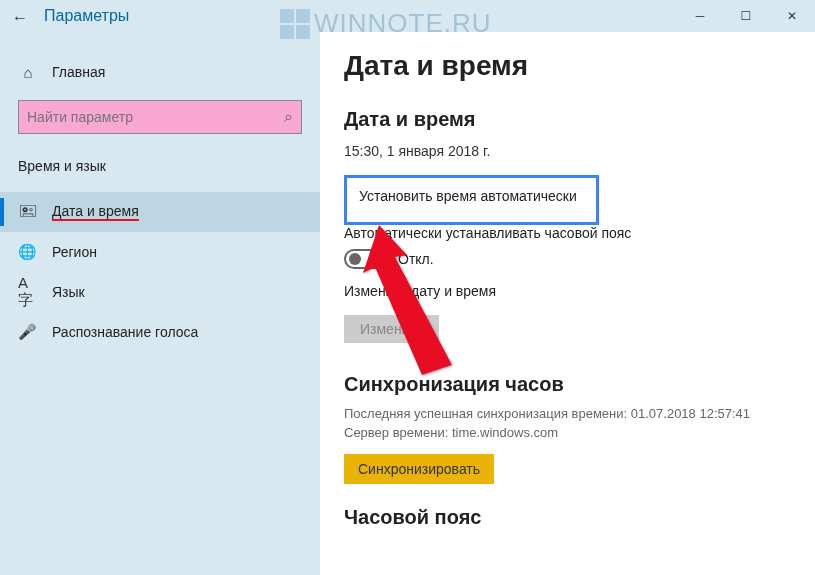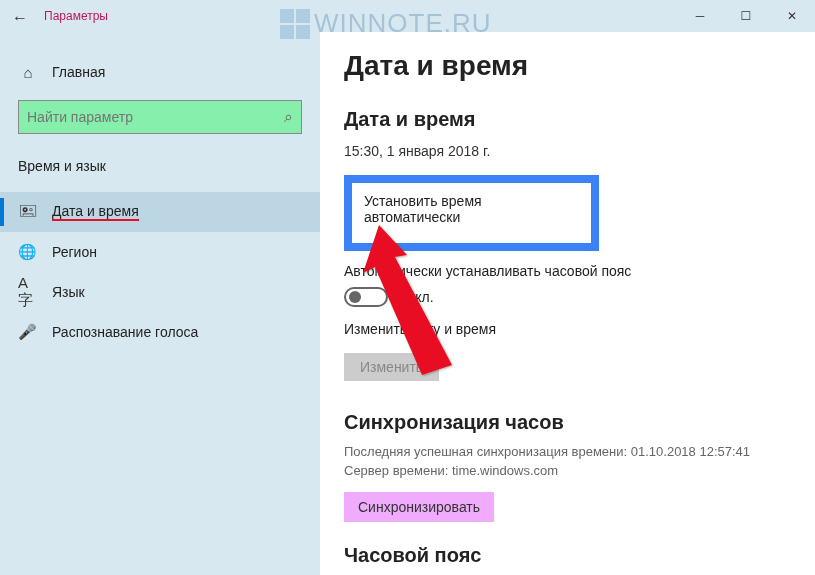--- a/index.html
+++ b/index.html
@@ -1,58 +1,58 @@
 <!DOCTYPE html>
 <html><head>
 <meta charset="utf-8">
 <style>
 * { margin: 0; padding: 0; box-sizing: border-box; font-family: "Segoe UI", sans-serif; }
 body { width: 815px; height: 575px; overflow: hidden; background: #fff; position: relative; }
 
 .titlebar { height: 32px; display: flex; align-items: center; background: #d8e8f0; }
 .titlebar .back { width: 40px; text-align: center; font-size: 16px; color: #333; cursor: pointer; }
-.titlebar .title { font-size: 12px; color: #be185d; margin-left: 4px; }
+.titlebar .title { font-size: 16px; color: #0369a1; margin-left: 4px; }
 .titlebar .controls { margin-left: auto; display: flex; }
 .titlebar .controls div { width: 46px; height: 32px; display: flex; align-items: center; justify-content: center; font-size: 12px; color: #333; cursor: pointer; }
 
 .content { display: flex; height: calc(100% - 32px); }
 
 .sidebar { width: 320px; background: #d8e8f0; padding-top: 20px; position: relative; }
 .sidebar .row { display: flex; align-items: center; height: 40px; padding-left: 18px; font-size: 14px; color: #222; cursor: pointer; gap: 14px; }
 .sidebar .row.selected { background: #bcd6e3; }
 .sidebar .row.selected .underline { border-bottom: 2px solid #e81123; }
 .sidebar .row.selected .marker { position: absolute; left: 0; width: 4px; height: 28px; background: #0078d4; }
 .sidebar .icon { width: 20px; display: inline-flex; justify-content: center; font-size: 15px; color: #333; }
-.sidebar .search { margin: 8px 18px 18px 18px; height: 34px; border: 1px solid #888; background: #86efac; display: flex; align-items: center; padding: 0 8px; }
+.sidebar .search { margin: 8px 18px 18px 18px; height: 34px; border: 1px solid #888; background: #f9a8d4; display: flex; align-items: center; padding: 0 8px; }
 .sidebar .search input { border: none; background: transparent; flex: 1; font-size: 14px; outline: none; color: #444; }
 .sidebar .category { font-weight: 400; font-size: 14px; padding: 6px 18px 18px 18px; color: #222; }
 
 .main { flex: 1; padding: 18px 24px; overflow: hidden; position: relative; }
 .main h1 { font-size: 28px; font-weight: 600; margin-bottom: 26px; color: #222; }
 .main h2 { font-size: 20px; font-weight: 600; margin-bottom: 12px; color: #222; }
 .main .datetime { font-size: 14px; margin-bottom: 16px; color: #333; }
 
-.highlight-box { border: 8px solid #3b82f6; padding: 10px 12px 10px 12px; margin-bottom: 12px; width: 255px; }
+.highlight-box { border: 3px solid #3b82f6; padding: 10px 12px 10px 12px; width: 255px; }
 .setting-block { margin-bottom: 14px; }
 .setting-label { font-size: 14px; color: #222; margin-bottom: 8px; }
 
 .toggle { display: flex; align-items: center; gap: 10px; }
 .toggle .track { width: 44px; height: 20px; border-radius: 10px; position: relative; cursor: pointer; }
 .toggle .track.on { background: #0078d4; }
 .toggle .track.off { background: #fff; border: 2px solid #666; }
 .toggle .thumb { width: 12px; height: 12px; border-radius: 50%; background: #fff; position: absolute; top: 4px; }
 .toggle .track.on .thumb { right: 4px; }
 .toggle .track.off .thumb { left: 3px; top: 2px; background: #666; }
 .toggle .state { font-size: 14px; color: #222; }
 
 .change-btn { margin-top: 8px; padding: 6px 16px; background: #ccc; border: none; font-size: 14px; color: #888; cursor: not-allowed; }
 
 .sync-section { margin-top: 30px; }
 .sync-section .line { font-size: 13px; color: #666; margin-bottom: 4px; }
-.sync-btn { margin-top: 10px; padding: 7px 14px; background: #f0abfc; border: none; font-size: 14px; color: #333; cursor: pointer; }
+.sync-btn { margin-top: 10px; padding: 7px 14px; background: #eab308; border: none; font-size: 14px; color: #333; cursor: pointer; }
 
 .tz-section { margin-top: 22px; }
 
 .watermark { position: absolute; top: 8px; left: 280px; display: flex; align-items: center; gap: 4px; opacity: 0.55; pointer-events: none; }
 .watermark .wlogo { display: grid; grid-template-columns: 14px 14px; grid-template-rows: 14px 14px; gap: 2px; }
 .watermark .wlogo div { background: #8db8d4; }
 .watermark .wtext { font-size: 26px; color: #7aa6c2; font-weight: 400; letter-spacing: 1px; }
 
 .arrow { position: absolute; top: 225px; left: 357px; pointer-events: none; z-index: 50; }
 </style>
@@ -119,21 +119,21 @@
       </div>
     </div>
 
     <div class="setting-block">
       <div class="setting-label">Изменить дату и время</div>
       <button class="change-btn">Изменить</button>
     </div>
 
     <div class="sync-section">
       <h2 style="margin-bottom:10px;">Синхронизация часов</h2>
-      <div class="line">Последняя успешная синхронизация времени:  01.10.2018  12:57:41</div>
+      <div class="line">Последняя успешная синхронизация времени:  01.07.2018  12:57:41</div>
       <div class="line">Сервер времени: time.windows.com</div>
       <button class="sync-btn">Синхронизировать</button>
     </div>
 
     <div class="tz-section">
       <h2>Часовой пояс</h2>
     </div>
   </div>
 </div>
 

